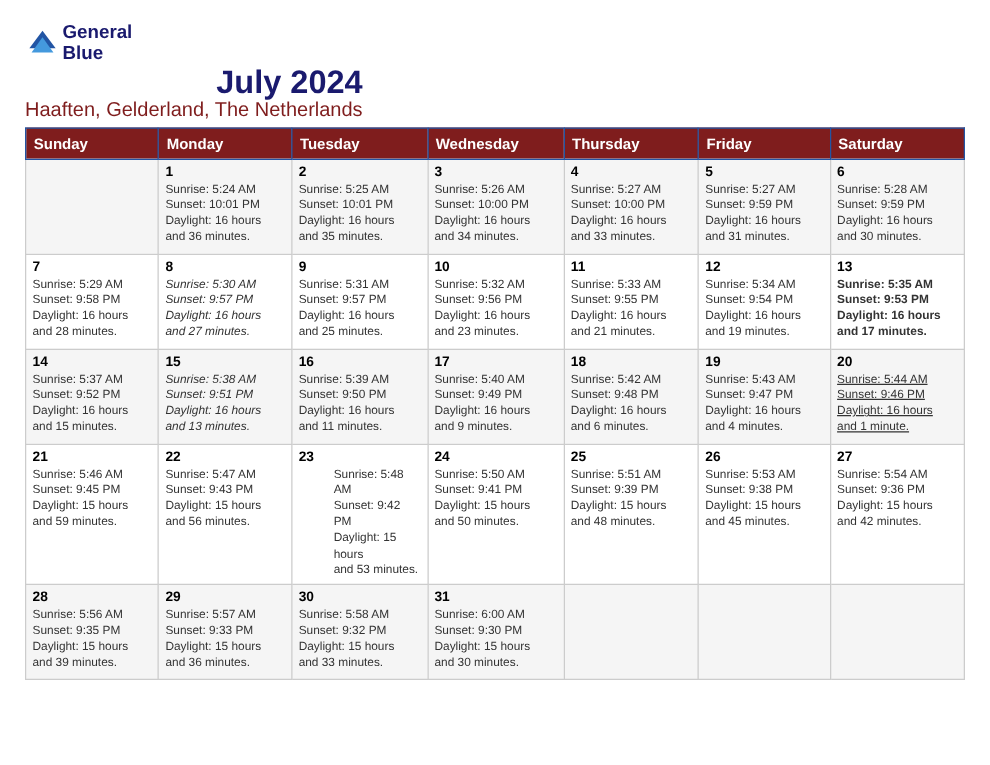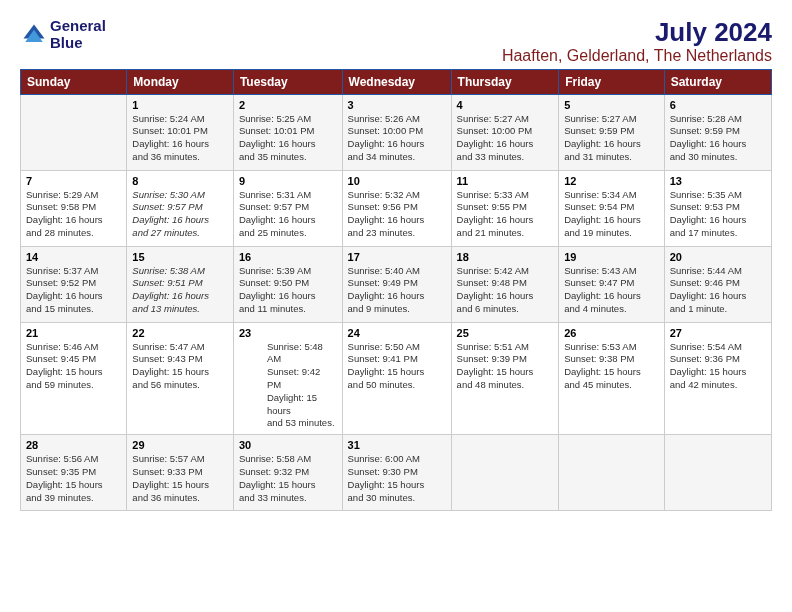--- a/index.html
+++ b/index.html
@@ -12,20 +12,21 @@
     }
     .page {
       width: 792px;
       padding: 18px 20px 10px 20px;
     }
     .header-row {
       display: flex;
       justify-content: space-between;
       align-items: flex-start;
       margin-bottom: 4px;
+      flex-direction: column;
     }
     .logo {
       display: flex;
       align-items: center;
       gap: 0;
     }
     .logo-text {
       font-size: 15px;
       font-weight: bold;
       color: #1a1a6e;
@@ -207,21 +208,21 @@
           </td>
           <td>
             <span class="day-num">12</span>
             <div class="day-info" style="white-space: pre-line;">Sunrise: 5:34 AM
 Sunset: 9:54 PM
 Daylight: 16 hours
 and 19 minutes.</div>
           </td>
           <td>
             <span class="day-num">13</span>
-            <div class="day-info" style="white-space: pre-line;">Sunrise: 5:35 AM
+            <div class="day-info" style="white-space: pre-line; font-weight: bold;">Sunrise: 5:35 AM
 Sunset: 9:53 PM
 Daylight: 16 hours
 and 17 minutes.</div>
           </td>
         </tr>
         <tr>
           <td>
             <span class="day-num">14</span>
             <div class="day-info" style="white-space: pre-line;">Sunrise: 5:37 AM
 Sunset: 9:52 PM
@@ -258,21 +259,21 @@
           </td>
           <td>
             <span class="day-num">19</span>
             <div class="day-info" style="white-space: pre-line;">Sunrise: 5:43 AM
 Sunset: 9:47 PM
 Daylight: 16 hours
 and 4 minutes.</div>
           </td>
           <td>
             <span class="day-num">20</span>
-            <div class="day-info" style="white-space: pre-line;">Sunrise: 5:44 AM
+            <div class="day-info" style="white-space: pre-line; text-decoration: underline;">Sunrise: 5:44 AM
 Sunset: 9:46 PM
 Daylight: 16 hours
 and 1 minute.</div>
           </td>
         </tr>
         <tr>
           <td>
             <span class="day-num">21</span>
             <div class="day-info" style="white-space: pre-line;">Sunrise: 5:46 AM
 Sunset: 9:45 PM

